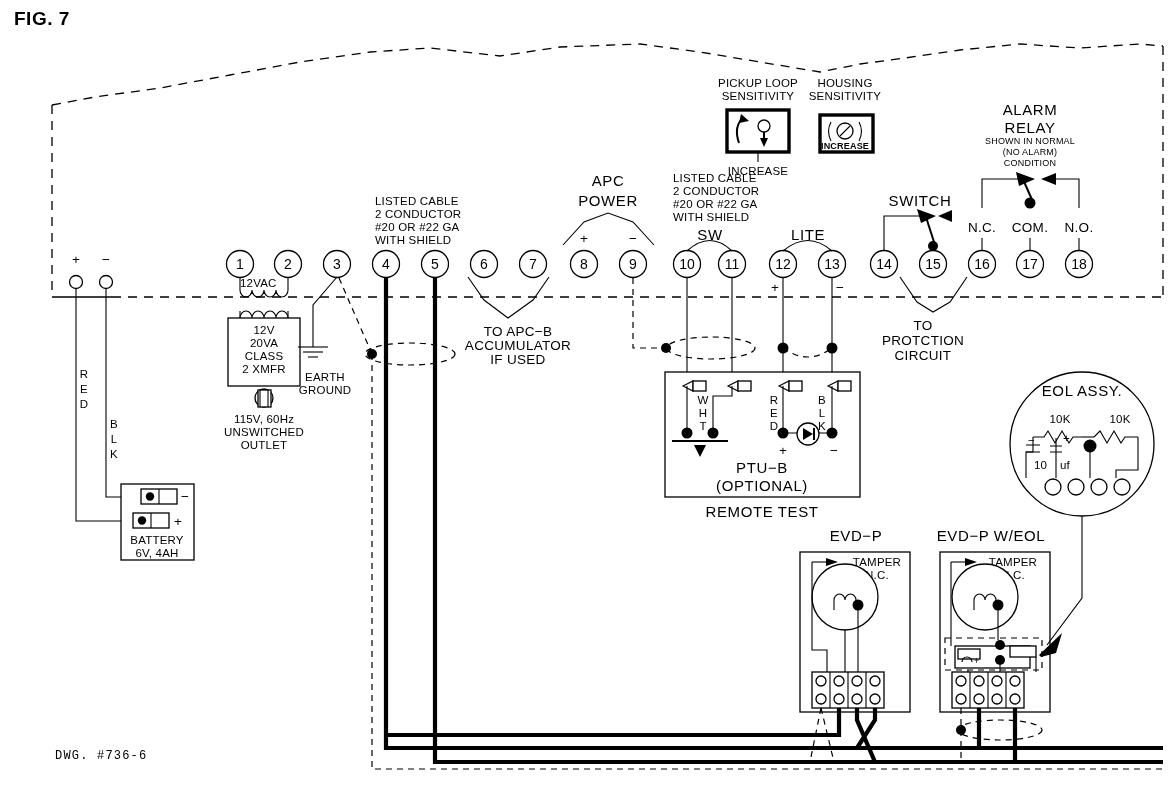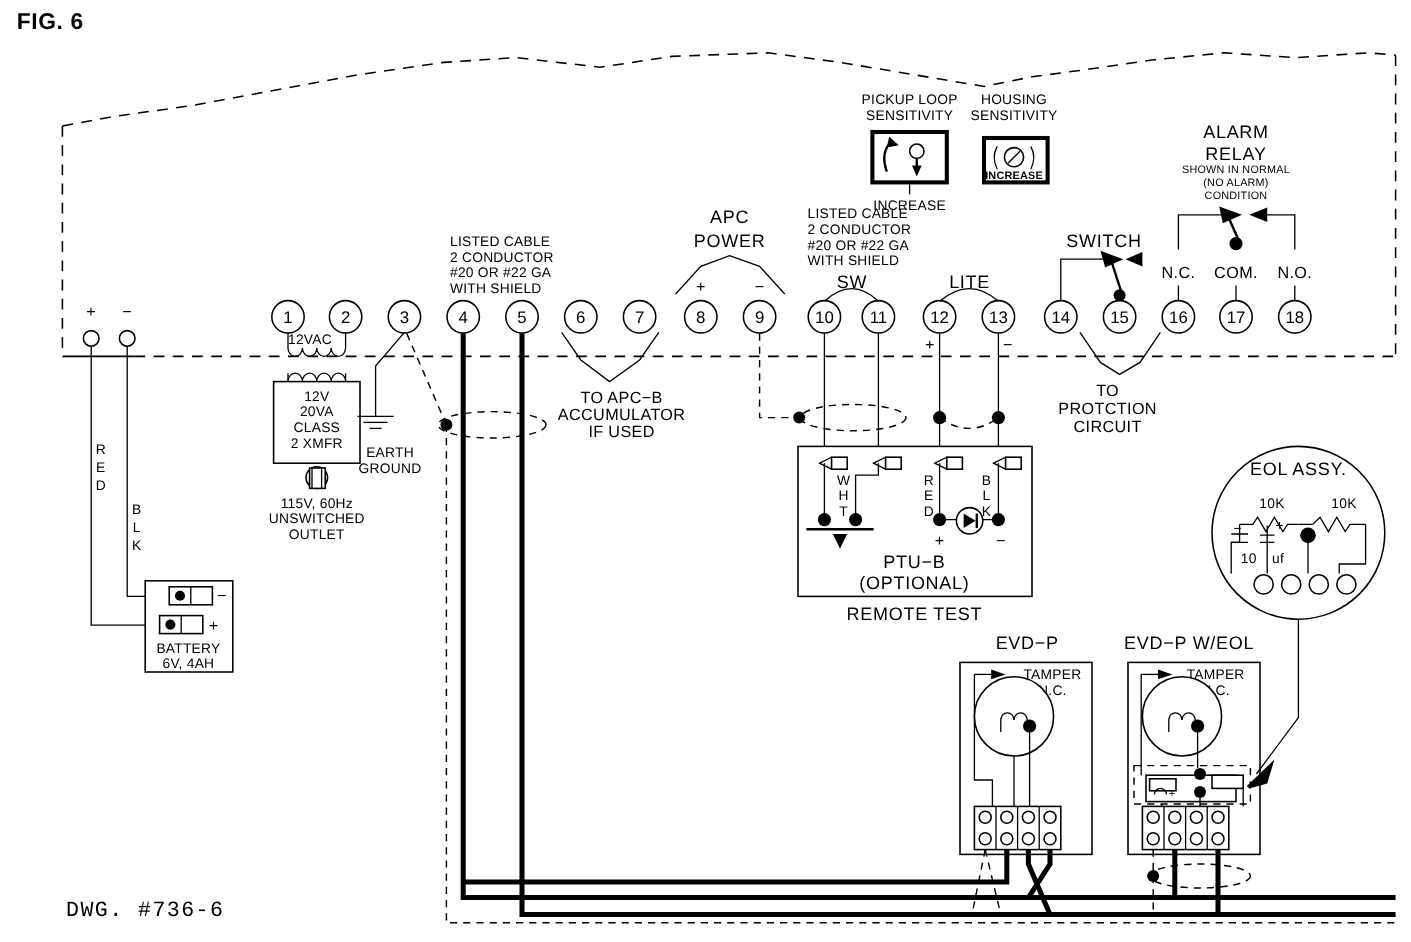--- a/index.html
+++ b/index.html
@@ -2,21 +2,21 @@
 <html><head>
 <meta charset="utf-8">
 <style>
   html,body{margin:0;padding:0;background:#ffffff;}
   body{width:1176px;height:785px;position:relative;overflow:hidden;
        font-family:"Liberation Sans", sans-serif;color:#000;}
   #root{position:absolute;left:0;top:0;width:1176px;height:785px;}
   svg{position:absolute;left:0;top:0;}
   .fig-title{position:absolute;left:14px;top:8px;font-size:19px;font-weight:bold;
              letter-spacing:0.5px;font-family:"Liberation Sans", sans-serif;}
-  .dwg{position:absolute;left:55px;top:749px;font-size:18px;letter-spacing:1.2px;
+  .dwg{position:absolute;left:55px;top:749px;font-size:12px;letter-spacing:1.2px;
        font-family:"Liberation Mono", monospace;}
   text{font-family:"Liberation Sans", sans-serif;fill:#000;}
   .t{font-size:13.5px;letter-spacing:0.3px;}
   .t-sm{font-size:11.5px;letter-spacing:0.2px;}
   .t-xs{font-size:9px;letter-spacing:0.2px;}
   .t-num{font-size:14px;}
   .t-lg{font-size:15px;letter-spacing:0.6px;}
   .ctr{text-anchor:middle;}
   .ln{stroke:#000;fill:none;stroke-width:1.3;}
   .ln-thin{stroke:#000;fill:none;stroke-width:1.1;}
@@ -25,21 +25,21 @@
   .dash{stroke:#000;fill:none;stroke-width:1.3;stroke-dasharray:9 7;}
   .dash-s{stroke:#000;fill:none;stroke-width:1.2;stroke-dasharray:6 5;}
   .dot{fill:#000;}
   .wh{fill:#fff;stroke:#000;stroke-width:1.3;}
 </style>
 </head>
 <body>
 
 <div id="root">
 
-  <div class="fig-title">FIG. 6</div>
+  <div class="fig-title">FIG. 7</div>
   <div class="dwg">DWG. #736-6</div>
 
   <svg width="1176" height="785">
 
     <g>
       <path class="dash" d="M 52,105 L 95,97 L 160,88 L 230,75 L 300,62 L 370,52
         L 430,48 L 500,56 L 560,47 L 640,44 L 700,52 L 760,62 L 820,72 L 860,64
         L 905,58 L 960,50 L 1020,44 L 1080,48 L 1140,44 L 1163,46"></path>
       <path class="dash" d="M 52,105 L 52,297"></path>
       <path class="dash" d="M 1163,46 L 1163,297"></path>

